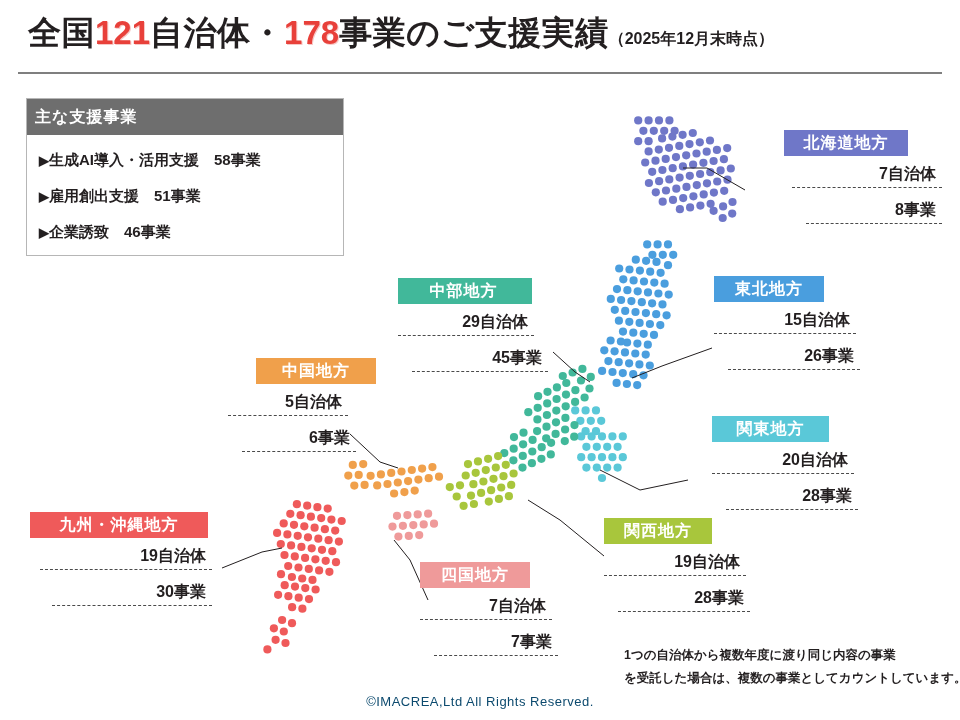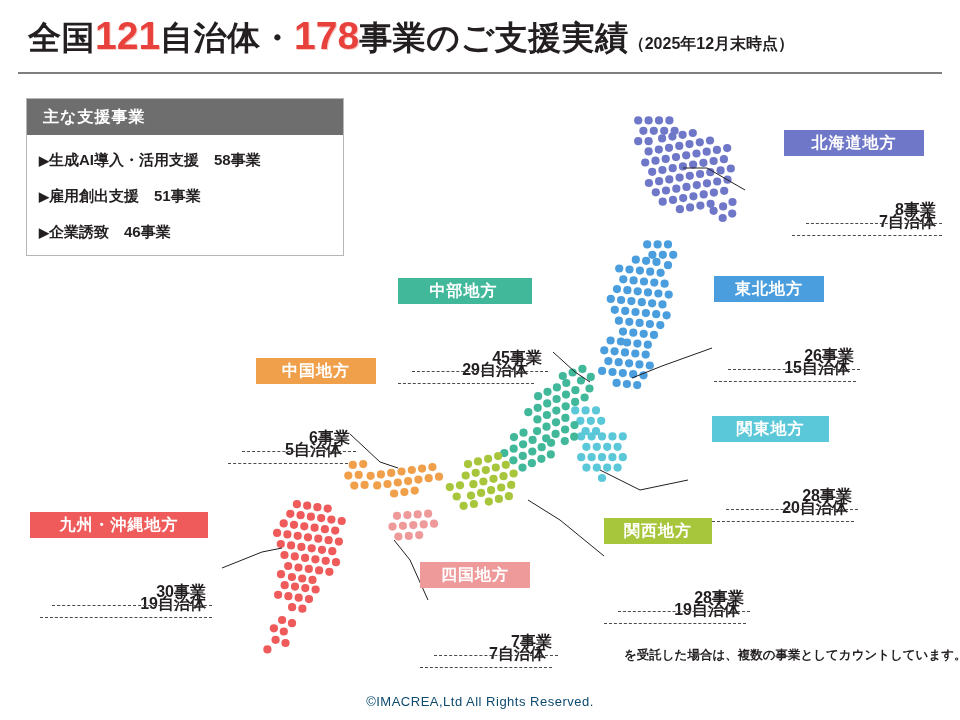--- a/index.html
+++ b/index.html
@@ -37,21 +37,21 @@
     white-space: nowrap;
     line-height: 1;
   }
   .t-plain {
     font-size: 33px;
     font-weight: bold;
     color: #231f20;
     letter-spacing: 0.5px;
   }
   .t-num {
-    font-size: 39px;
+    font-size: 33px;
     font-weight: bold;
     color: #e8403a;
     letter-spacing: 0px;
     text-shadow: 1px 1px 0 #f7c8c6;
   }
   .t-date {
     font-size: 16px;
     font-weight: bold;
     color: #231f20;
     letter-spacing: 0px;
@@ -71,21 +71,21 @@
     position: absolute;
     left: 0; top: 0;
     width: 316px;
     height: 36px;
     background: #6e6e6e;
     color: #ffffff;
     font-size: 16px;
     font-weight: bold;
     display: flex;
     align-items: center;
-    padding-left: 16px;
+    padding-left: 8px;
     box-sizing: border-box;
     letter-spacing: 1px;
   }
   .legend-row {
     position: absolute;
     left: 12px;
     font-size: 15px;
     font-weight: bold;
     color: #231f20;
     white-space: nowrap;
@@ -128,21 +128,21 @@
     line-height: 24px;
     font-size: 16px;
     font-weight: bold;
     color: #231f20;
     text-align: right;
     white-space: nowrap;
     border-bottom: 1.5px dashed #4a4a4a;
     box-sizing: border-box;
     padding-right: 6px;
   }
-  .callout .val.v1 { top: 32px; margin-top: 48px; }
+  .callout .val.v1 { top: 32px; }
   .callout .val.v2 { top: 68px; }
 
   
   #footnote {
     position: absolute;
     left: 624px;
     top: 644px;
     width: 330px;
     font-size: 12.5px;
     font-weight: bold;
@@ -533,21 +533,21 @@
     <path d="M688,480 L640,490 L600,470"></path>
     <path d="M553,352 L575,372 L590,382"></path>
     <path d="M350,434 L380,462 L398,468"></path>
     <path d="M604,556 L560,520 L528,500"></path>
     <path d="M428,600 L410,560 L394,540"></path>
     <path d="M222,568 L262,552 L282,548"></path>
   </g>
 </svg>
 
 <div class="callout" style="left:784px; top:130px; width:160px;">
-  <div class="region-label" style="width:140px; background:#6f77c8;">北海道地方</div>
+  <div class="region-label" style="width:124px; background:#6f77c8;">北海道地方</div>
   <div class="val v1" style="left:8px; width:150px;">7自治体</div>
   <div class="val v2" style="left:22px; width:136px;">8事業</div>
 </div>
 
 <div class="callout" style="left:714px; top:276px; width:160px;">
   <div class="region-label" style="width:110px; background:#4a9ede;">東北地方</div>
   <div class="val v1" style="left:0px; width:142px;">15自治体</div>
   <div class="val v2" style="left:14px; width:132px;">26事業</div>
 </div>
 
@@ -581,16 +581,17 @@
   <div class="val v2" style="left:14px; width:124px;">7事業</div>
 </div>
 
 <div class="callout" style="left:30px; top:512px; width:190px;">
   <div class="region-label" style="width:178px; background:#ef5a5a;">九州・沖縄地方</div>
   <div class="val v1" style="left:10px; width:172px;">19自治体</div>
   <div class="val v2" style="left:22px; width:160px;">30事業</div>
 </div>
 
 <div id="footnote">
+  <div>1つの自治体から複数年度に渡り同じ内容の事業</div>
   <div>を受託した場合は、複数の事業としてカウントしています。</div>
 </div>
 
 <div id="copyright">©IMACREA,Ltd All Rights Reserved.</div>
 
 </body></html>

